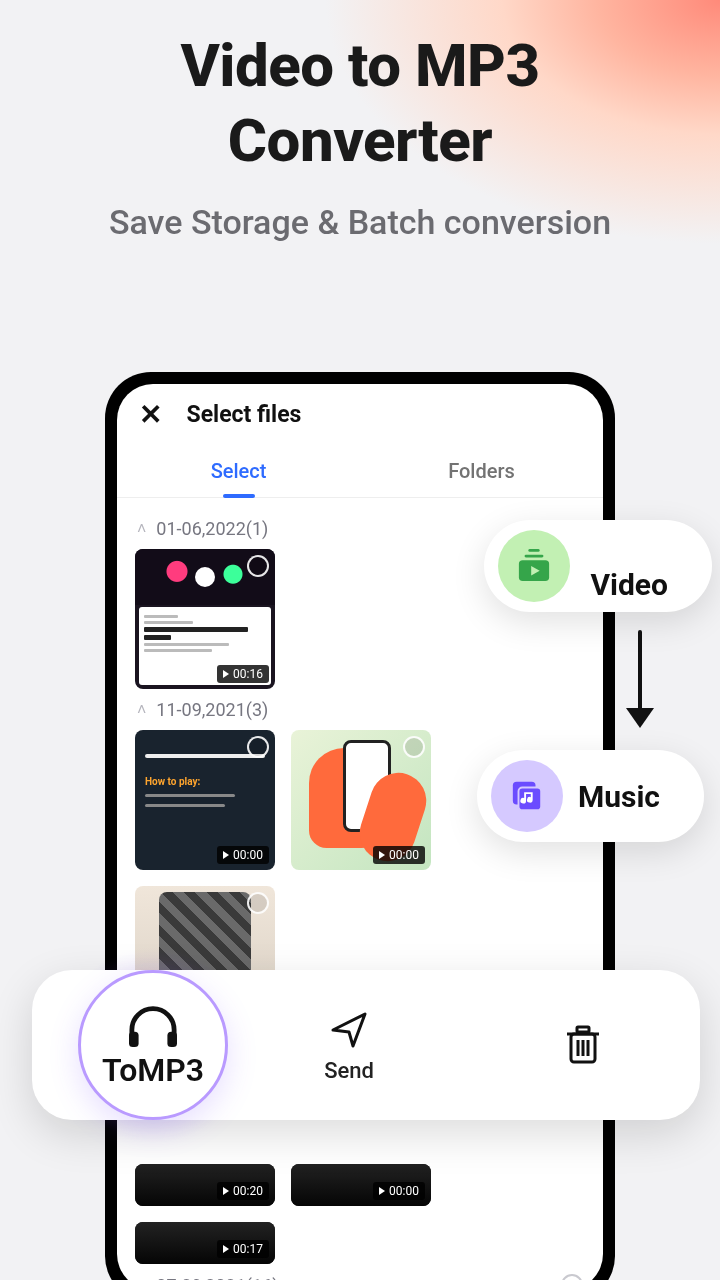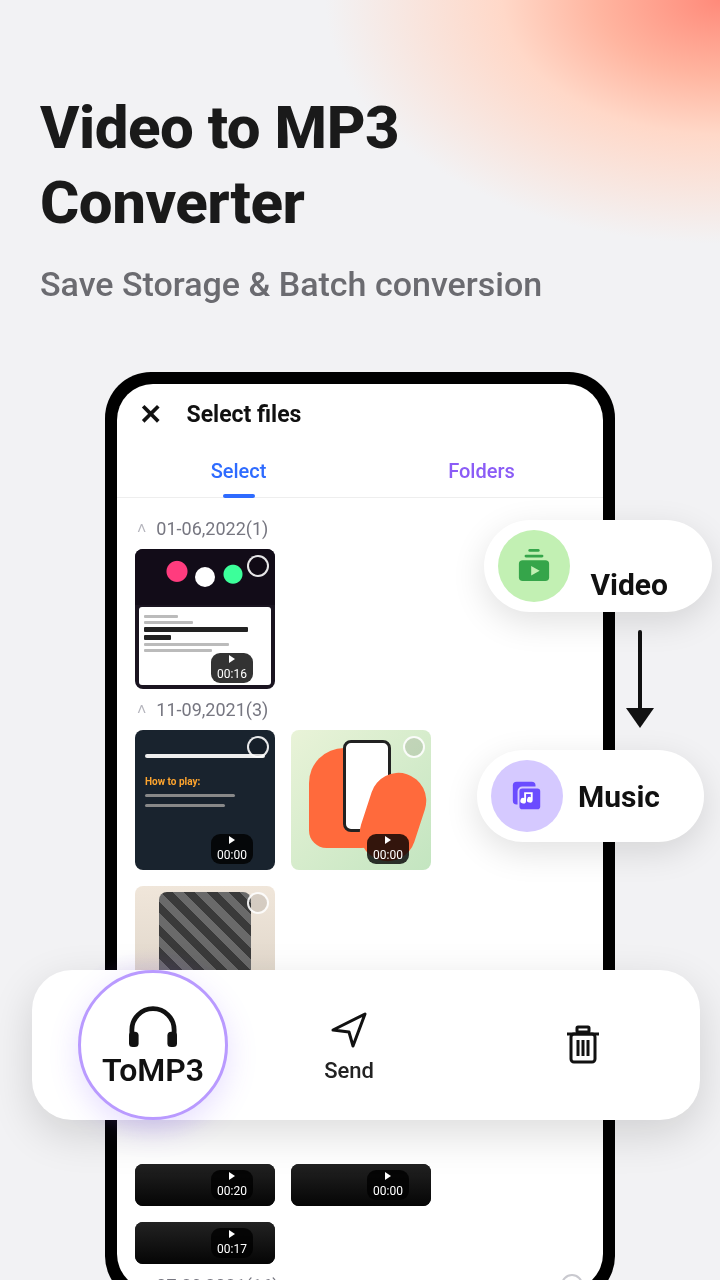--- a/index.html
+++ b/index.html
@@ -14,21 +14,22 @@
   .bg-gradient {
     position: absolute;
     top: 0; left: 0;
     width: 720px; height: 420px;
     background: radial-gradient(ellipse 680px 420px at top right, #ff8a7a 0%, #ffb5a0 18%, #ffd8c8 32%, #f2f2f4 58%);
     z-index: 0;
   }
   .hero {
     position: relative;
     z-index: 1;
-    padding: 90px 40px 0 40px;
+    padding: 28px 40px 0 40px;
+    text-align: center;
   }
   .hero h1 {
     font-size: 60px;
     font-weight: 800;
     color: #1a1a1a;
     line-height: 1.25;
     letter-spacing: -0.5px;
   }
   .hero p {
     font-size: 34px;
@@ -77,21 +78,21 @@
   .tabs {
     display: flex;
     height: 54px;
     border-bottom: 1px solid #eee;
   }
   .tab {
     flex: 1;
     text-align: center;
     font-size: 20px;
     line-height: 54px;
-    color: #8b5cf6;
+    color: #737373;
     position: relative;
     font-weight: 500;
   }
   .tab.active {
     color: #2e6bff;
   }
   .tab.active::after {
     content: "";
     position: absolute;
     bottom: -1px;
@@ -132,30 +133,29 @@
     height: 140px;
     border-radius: 8px;
     background: #444;
     position: relative;
     overflow: hidden;
   }
   .thumb.small { height: 42px; }
   .thumb .badge {
     position: absolute;
     bottom: 6px;
-    right: 22px;
+    right: 6px;
     background: rgba(0,0,0,0.8);
     color: #fff;
     font-size: 12px;
     padding: 2px 6px;
-    border-radius: 9px;
+    border-radius: 3px;
     display: flex;
     align-items: center;
     gap: 4px;
-    flex-direction: column;
   }
   .thumb .badge-tri {
     width: 0; height: 0;
     border-left: 6px solid #fff;
     border-top: 4px solid transparent;
     border-bottom: 4px solid transparent;
   }
   .thumb .sel {
     position: absolute;
     top: 6px; right: 6px;

